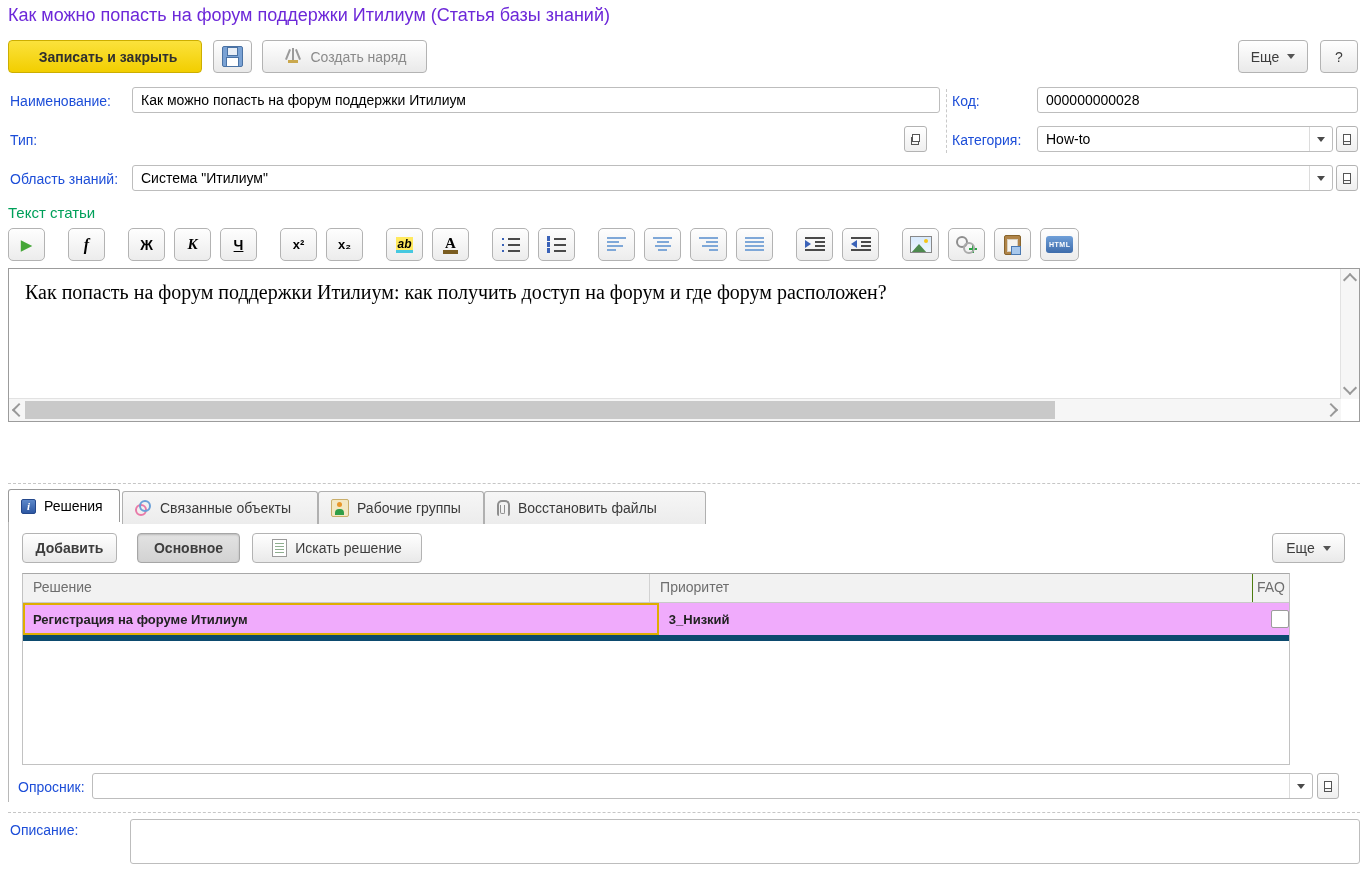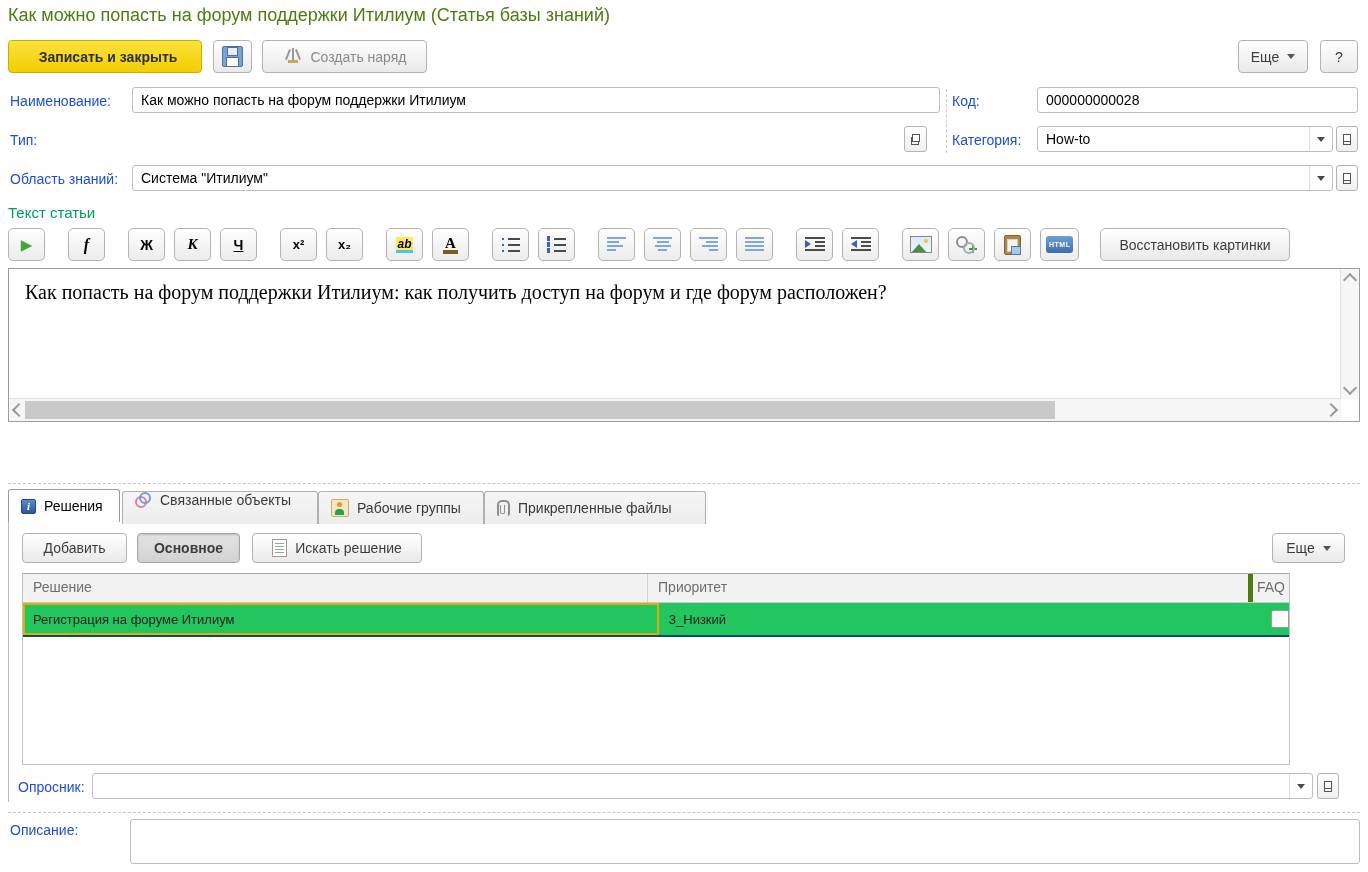--- a/index.html
+++ b/index.html
@@ -1,21 +1,21 @@
 <!DOCTYPE html>
 <html><head>
 <meta charset="utf-8">
 <title>Статья базы знаний</title>
 <style>
   html,body{margin:0;padding:0;background:#fff;}
   .app{position:relative;width:1368px;height:872px;background:#fff;
        font-family:"Liberation Sans",sans-serif;font-size:14px;color:#333;overflow:hidden;}
   .abs{position:absolute;box-sizing:border-box;}
   .lbl{position:absolute;color:#1d4ed8;font-size:14px;white-space:nowrap;}
-  .title{position:absolute;left:8px;top:5px;font-size:18px;color:#4d7c0f;}
+  .title{position:absolute;left:8px;top:5px;font-size:18px;color:#6d28d9;}
 
   
   .btn{position:absolute;display:inline-flex;align-items:center;justify-content:center;gap:8px;
        background:linear-gradient(#ffffff,#e9e9e9);border:1px solid #b3b3b3;border-radius:4px;
        font-size:14px;color:#3d3d3d;cursor:pointer;box-sizing:border-box;}
   .btn.yellow{background:linear-gradient(#fbe23c,#f2ce00);border-color:#ccae00;font-weight:bold;color:#2f2f2f;}
   .btn.pressed{background:linear-gradient(#e3e3e3,#d2d2d2);border-color:#a6a6a6;font-weight:bold;
        box-shadow:inset 0 1px 2px rgba(0,0,0,.18);}
   .caret{display:inline-block;width:0;height:0;border-left:4px solid transparent;
        border-right:4px solid transparent;border-top:5px solid #555;}
@@ -147,22 +147,22 @@
 
   .panel-left{position:absolute;left:8px;top:522px;height:280px;border-left:1px solid #b8b8b8;}
 
   
   .table{position:absolute;left:22px;top:573px;width:1268px;height:192px;border:1px solid #c2c2c2;
        border-top-color:#a8a8a8;background:#fff;box-sizing:border-box;}
   .thead{display:flex;height:28px;background:#f2f2f2;border-bottom:1px solid #c9c9c9;color:#6e6e6e;font-size:14px;}
   .th{padding:5px 10px;box-sizing:border-box;}
   .th1{width:646px;}
   .th2{width:622px;border-left:1px solid #d2d2d2;}
-  .th3{flex:1;border-left:5px solid #4d7c0f;text-align:center;padding:5px 4px;}
-  .trow{display:flex;height:32px;background:#22c55e;border-bottom:2px solid #0c4a6e;font-weight:normal;font-size:13px;color:#222;}
+  .th3{flex:1;border-left:1px solid #4d7c0f;text-align:center;padding:5px 4px;}
+  .trow{display:flex;height:32px;background:#f0abfc;border-bottom:6px solid #0c4a6e;font-weight:bold;font-size:13px;color:#222;}
   .td1{width:646px;border:2px solid #dfae00;display:flex;align-items:center;padding:0 8px;box-sizing:border-box;}
   .td2{width:622px;display:flex;align-items:center;padding:0 10px;box-sizing:border-box;}
   .td3{flex:1;display:flex;align-items:center;justify-content:center;}
   .checkbox{width:16px;height:16px;background:#fff;border:1px solid #9c9c9c;border-radius:2px;cursor:pointer;}
 
   textarea.descr{position:absolute;left:130px;top:819px;width:1230px;height:45px;border:1px solid #bdbdbd;
        border-radius:3px;resize:none;outline:none;font:14px "Liberation Sans",sans-serif;box-sizing:border-box;padding:4px 8px;}
 </style>
 </head>
 <body>
@@ -282,23 +282,20 @@
         <button class="ebtn">
           <span class="eic i-add-link"></span>
         </button>
         <button class="ebtn">
           <span class="eic i-paste-image"></span>
         </button>
         <button class="ebtn">
           <span class="eic g-html-source">HTML</span>
         </button>
       </div>
-    <button class="restore">
-      <span>Восстановить картинки</span>
-    </button>
   </div>
 
   <div class="tx">
     <div class="tx-content">Как попасть на форум поддержки Итилиум: как получить доступ на форум и где форум расположен?</div>
     <div class="vsb">
       <span class="chev up"></span>
       <span class="chev down"></span>
     </div>
     <div class="hsb">
       <span class="chev left"></span>
@@ -306,36 +303,36 @@
       <span class="chev right"></span>
     </div>
   </div>
 
   <div class="hdash" style="top:483px;"></div>
 
   <div class="tab active" style="left:8px;top:489px;width:112px;height:33px;">
     <span class="i-info"></span>
     <span>Решения</span>
   </div>
-  <div class="tab" style="left:122px;top:491px;width:196px;height:25px;align-items:flex-end;">
+  <div class="tab" style="left:122px;top:491px;width:196px;height:25px;">
     <span class="i-rings"></span>
     <span>Связанные объекты</span>
   </div>
   <div class="tab" style="left:318px;top:491px;width:166px;height:31px;">
     <span class="i-person"></span>
     <span>Рабочие группы</span>
   </div>
   <div class="tab" style="left:484px;top:491px;width:222px;height:31px;">
     <span class="i-clip"></span>
-    <span>Прикрепленные файлы</span>
+    <span>Восстановить файлы</span>
   </div>
 
   <div class="panel-left"></div>
 
-  <button class="btn" style="left:22px;top:533px;width:105px;height:30px;">
+  <button class="btn" style="left:22px;top:533px;width:95px;height:30px;font-weight:bold;">
     <span>Добавить</span>
   </button>
   <button class="btn pressed" style="left:137px;top:533px;width:103px;height:30px;">
     <span>Основное</span>
   </button>
   <button class="btn" style="left:252px;top:533px;width:170px;height:30px;">
     <span class="i-doc"></span>
     <span>Искать решение</span>
   </button>
   <button class="btn" style="left:1272px;top:533px;width:73px;height:30px;">

